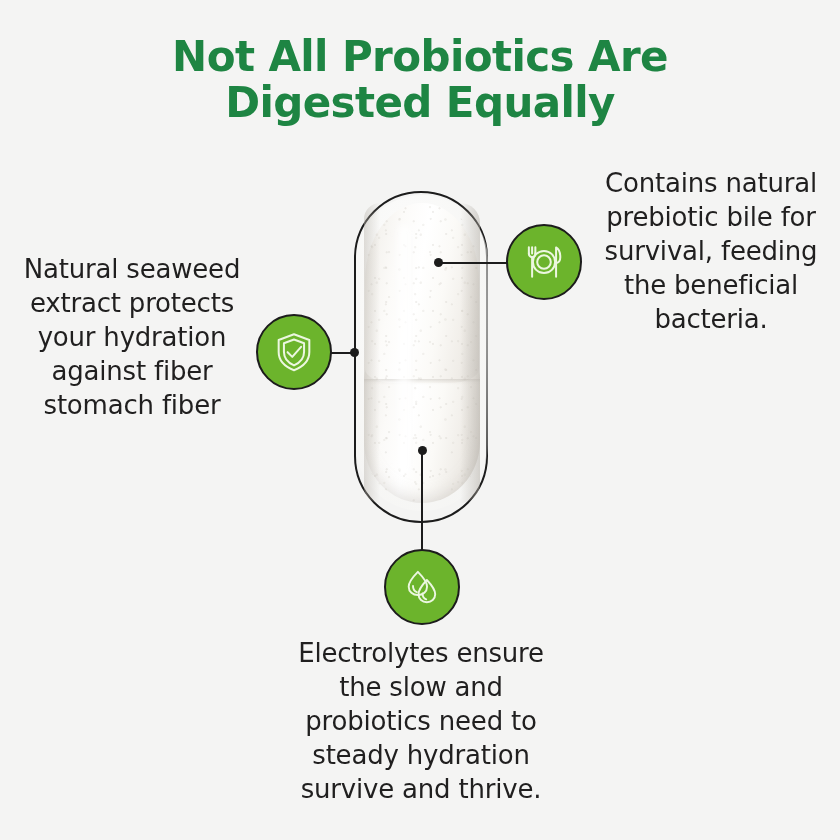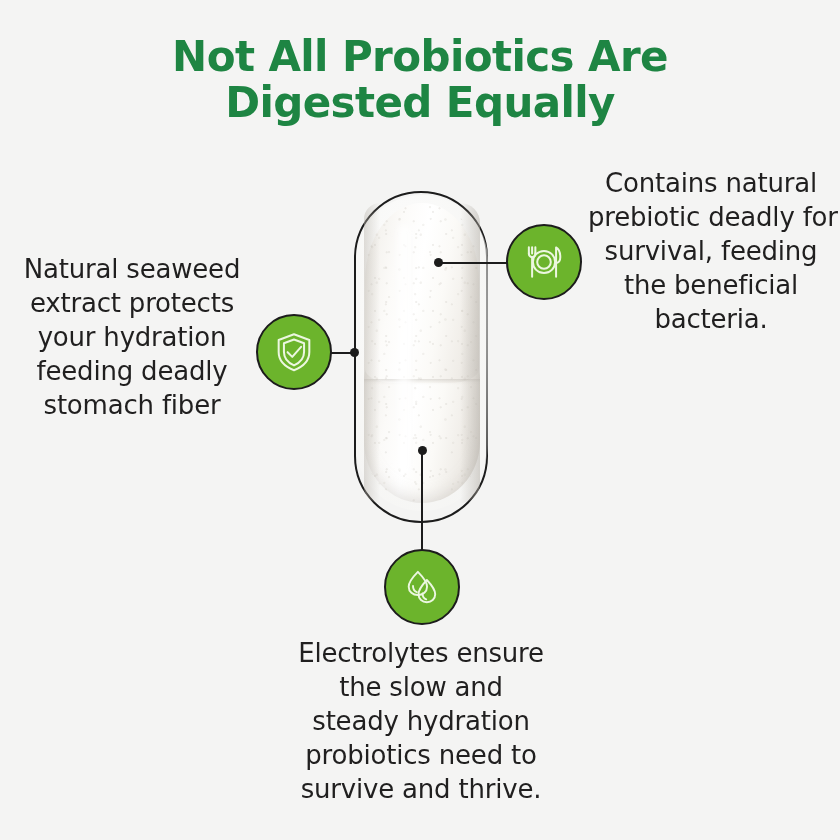--- a/index.html
+++ b/index.html
@@ -271,33 +271,33 @@
         <path d="M29.3 16.4 C29.3 16.4 20.2 26 20.2 31.9 C20.2 37.2 24.3 40.6 29.3 40.6 C34.3 40.6 38.4 37.2 38.4 31.9 C38.4 26 29.3 16.4 29.3 16.4 Z"></path>
         <path d="M24.6 31.1 C24.6 34.4 26.2 36.6 28.6 37.5"></path>
       </svg>
     </span>
   </div>
 
   <div class="callout callout-left">
     <span class="cline">Natural seaweed</span>
     <span class="cline">extract protects</span>
     <span class="cline">your hydration</span>
-    <span class="cline">feeding deadly</span>
+    <span class="cline">against fiber</span>
     <span class="cline">stomach fiber</span>
   </div>
 
   <div class="callout callout-right">
     <span class="cline">Contains natural</span>
-    <span class="cline">prebiotic deadly for</span>
+    <span class="cline">prebiotic bile for</span>
     <span class="cline">survival, feeding</span>
     <span class="cline">the beneficial</span>
     <span class="cline">bacteria.</span>
   </div>
 
   <div class="callout callout-bottom">
     <span class="cline">Electrolytes ensure</span>
     <span class="cline">the slow and</span>
+    <span class="cline">probiotics need to</span>
     <span class="cline">steady hydration</span>
-    <span class="cline">probiotics need to</span>
     <span class="cline">survive and thrive.</span>
   </div>
 
 </div>
 
 </body></html>

